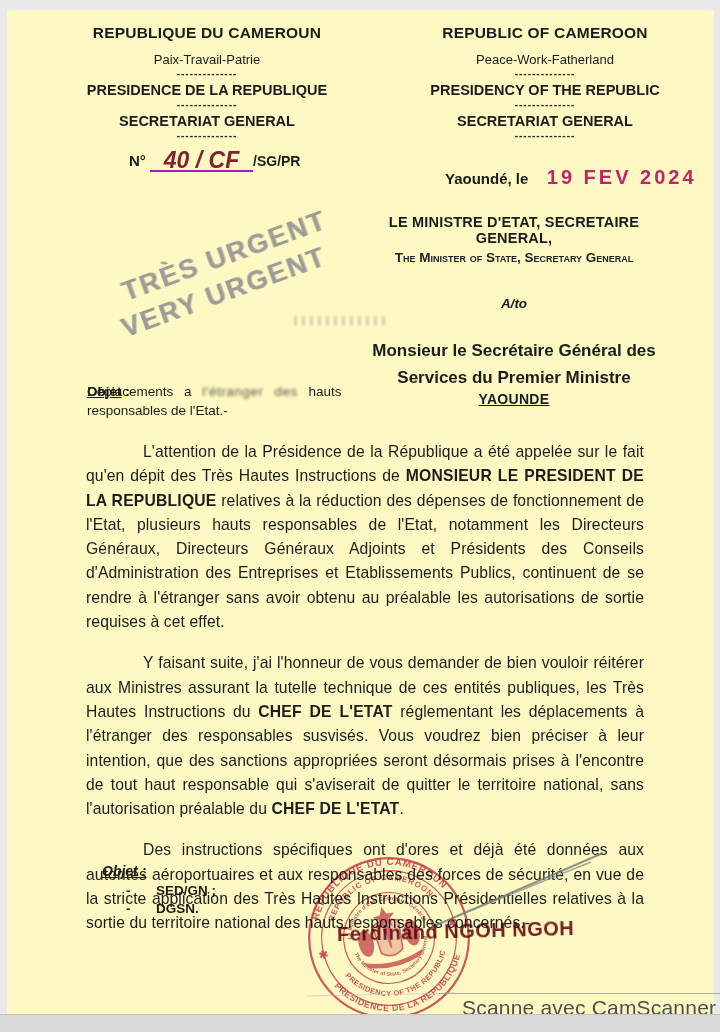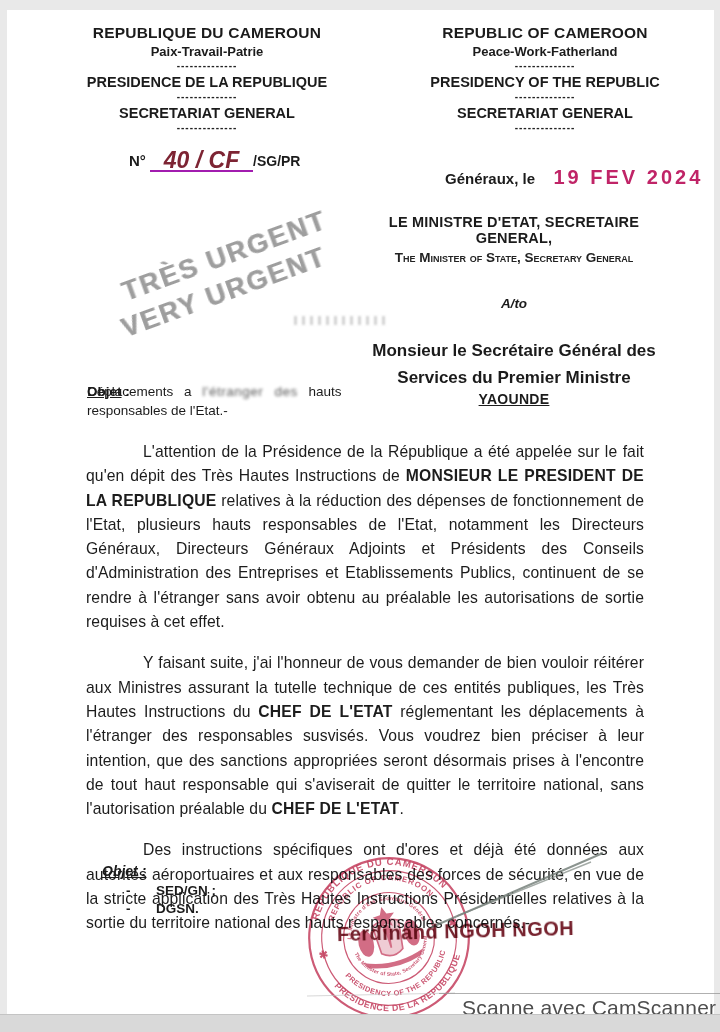--- a/index.html
+++ b/index.html
@@ -4,28 +4,28 @@
 <style>
   html,body{margin:0;padding:0;}
   body{
     width:720px;height:1032px;position:relative;overflow:hidden;
     background:#e9e9e9;
     font-family:"Liberation Sans","DejaVu Sans",sans-serif;
     color:#1b1b1b;
   }
   .page{
     position:absolute;left:7px;top:10px;right:6px;bottom:18px;
-    background:#ffffff;
+    background:#fef9c3;
   }
   
   .lh-col{position:absolute;top:14px;width:300px;text-align:center;}
   .lh-col.left{left:50px;}
   .lh-col.right{left:388px;}
   .lh-line1{font-weight:700;font-size:15.5px;letter-spacing:.2px;}
-  .lh-line2{font-weight:700;font-size:13px;margin-top:2px;}
+  .lh-line2{font-weight:400;font-size:13px;margin-top:10px;}
   .lh-sep{font-weight:700;font-size:10px;letter-spacing:1px;color:#222;line-height:14px;}
   .lh-line3{font-weight:700;font-size:14.5px;margin-top:1px;}
   
   .ref-line{position:absolute;left:122px;top:138px;font-weight:700;font-size:15px;white-space:nowrap;}
   .ref-hand{
     display:inline-block;min-width:95px;text-align:center;
     font-family:Liberation Sans, sans-serif;font-style:italic;
     font-size:23px;color:#7d2433;border-bottom:2px solid #a21caf;
     line-height:20px;padding:0 4px;transform:translateY(2px);
   }
@@ -124,21 +124,21 @@
     <div class="lh-line3">SECRETARIAT GENERAL</div>
     <div class="lh-sep">--------------</div>
   </div>
 
   <div class="ref-line">
     <span>N°</span>
     <span class="ref-hand">40 / CF</span><span class="ref-suffix">/SG/PR</span>
   </div>
 
   <div class="date-line">
-    <span class="date-label">Généraux, le</span>
+    <span class="date-label">Yaoundé, le</span>
     <span class="date-stamp">19 FEV 2024</span>
   </div>
 
   <div class="urgent">
     <span>TRÈS URGENT</span>
     <span class="l2">VERY URGENT</span>
   </div>
 
   <div class="addr">
     <div class="addr-fr">LE MINISTRE D'ETAT, SECRETAIRE GENERAL,</div>

